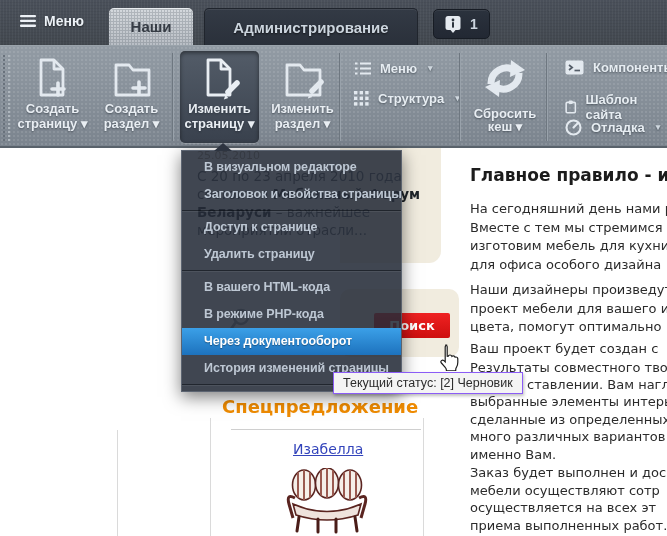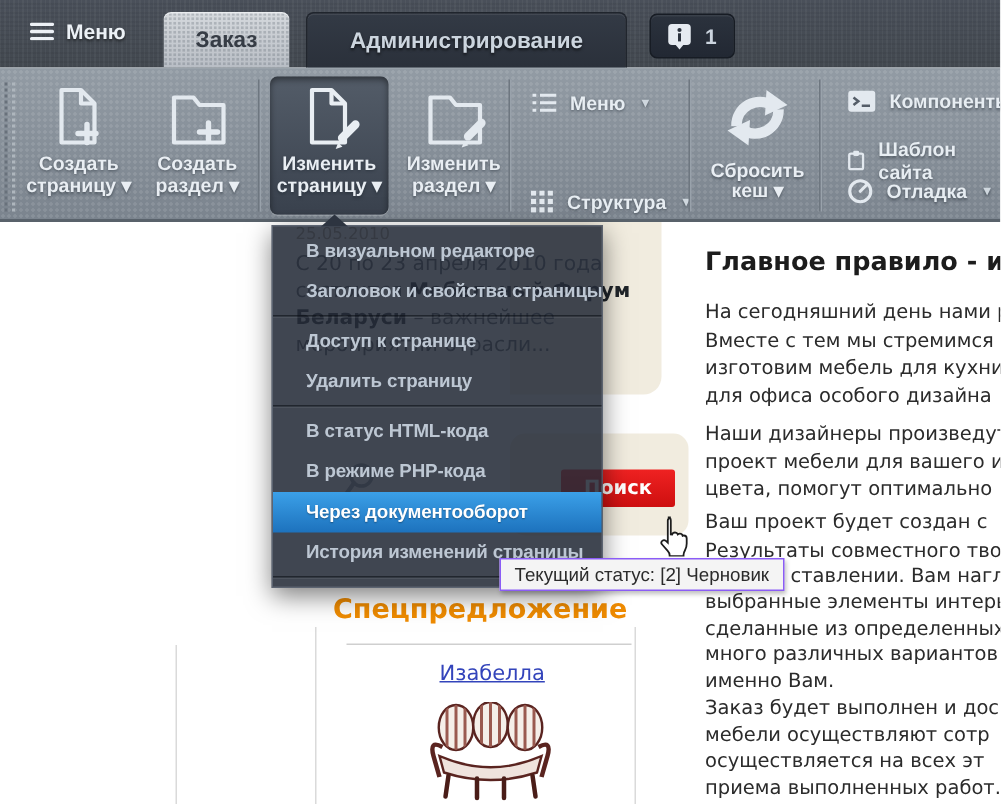--- a/index.html
+++ b/index.html
@@ -182,21 +182,21 @@
 
   <div class="topbar">
     <div class="menu-btn">
       <svg width="16" height="12" viewBox="0 0 16 12">
         <rect y="0" width="16" height="2.3" rx="1" fill="#edf1f6"></rect>
         <rect y="4.8" width="16" height="2.3" rx="1" fill="#edf1f6"></rect>
         <rect y="9.6" width="16" height="2.3" rx="1" fill="#edf1f6"></rect>
       </svg>
       <span>Меню</span>
     </div>
-    <div class="tab tab-site">Заказ</div>
+    <div class="tab tab-site">Наши</div>
     <div class="tab tab-admin">Администрирование</div>
     <div class="notif">
       <svg width="16" height="19" viewBox="0 0 16 19">
         <rect x="0.5" y="1" width="15" height="14" rx="2.5" fill="#e6ebf1"></rect>
         <path d="M5.5 15 l2.5 3 2.5 -3 z" fill="#e6ebf1"></path>
         <circle cx="8" cy="5" r="1.4" fill="#2c333e"></circle>
         <rect x="7" y="7.2" width="2" height="5.4" fill="#2c333e"></rect>
       </svg>
       <span class="notif-count">1</span>
     </div>
@@ -256,21 +256,21 @@
     <div class="tb-row" style="left:354px;top:12px;">
       <svg width="17" height="15" viewBox="0 0 17 15">
         <g stroke="#e3e9ef" stroke-width="2.1">
           <path d="M6 2.5 h11 M6 7.5 h11 M6 12.5 h11"></path>
           <path d="M1 2.5 h2.5 M1 7.5 h2.5 M1 12.5 h2.5"></path>
         </g>
       </svg>
       <span>Меню</span>
       <span class="caret">▾</span>
     </div>
-    <div class="tb-row" style="left:354px;top:42px;margin-top:36px;">
+    <div class="tb-row" style="left:354px;top:42px;">
       <svg width="15" height="15" viewBox="0 0 15 15">
         <g fill="#e3e9ef">
           <rect x="0" y="0" width="3.4" height="3.4"></rect>
             <rect x="5.6" y="0" width="3.4" height="3.4"></rect>
             <rect x="11.2" y="0" width="3.4" height="3.4"></rect>
           <rect x="0" y="5.6" width="3.4" height="3.4"></rect>
             <rect x="5.6" y="5.6" width="3.4" height="3.4"></rect>
             <rect x="11.2" y="5.6" width="3.4" height="3.4"></rect>
           <rect x="0" y="11.2" width="3.4" height="3.4"></rect>
             <rect x="5.6" y="11.2" width="3.4" height="3.4"></rect>
@@ -324,21 +324,21 @@
   </div>
 
   <div class="cmenu">
     <div class="notch"></div>
     <div class="cm-item">В визуальном редакторе</div>
     <div class="cm-item">Заголовок и свойства страницы</div>
     <div class="cm-sep"></div>
     <div class="cm-item">Доступ к странице</div>
     <div class="cm-item">Удалить страницу</div>
     <div class="cm-sep"></div>
-    <div class="cm-item">В статус HTML-кода</div>
+    <div class="cm-item">В вашего HTML-кода</div>
     <div class="cm-item">В режиме PHP-кода</div>
     <div class="cm-item active">Через документооборот</div>
     <div class="cm-item">История изменений страницы</div>
     <div class="cm-sep"></div>
   </div>
 
   <div class="tooltip">Текущий статус: [2] Черновик</div>
 
   <svg class="cursor" width="23" height="28" viewBox="0 0 23 28">
     <path d="M8.2 2c1.1 0 2 .9 2 2v9.3l.9.1c.2-.8 1-1.4 1.9-1.4.9 0 1.6.5 1.9 1.3.3-.3.8-.5 1.3-.5.9 0 1.7.6 1.9 1.4.3-.1.5-.2.8-.2 1.1 0 1.9.9 1.9 2v3.3c0 2.2-.5 3.5-1.2 4.7-.6 1-.9 1.7-.9 2.9v.9H9.4v-.8c0-1.1-.5-1.9-1.4-2.9l-3.6-4.1c-.6-.7-.6-1.8.1-2.4.7-.6 1.7-.6 2.4 0l1.3 1.2V4c0-1.1.9-2 2-2z" fill="#ffffff" stroke="#1d1d1d" stroke-width="1.2"></path>

